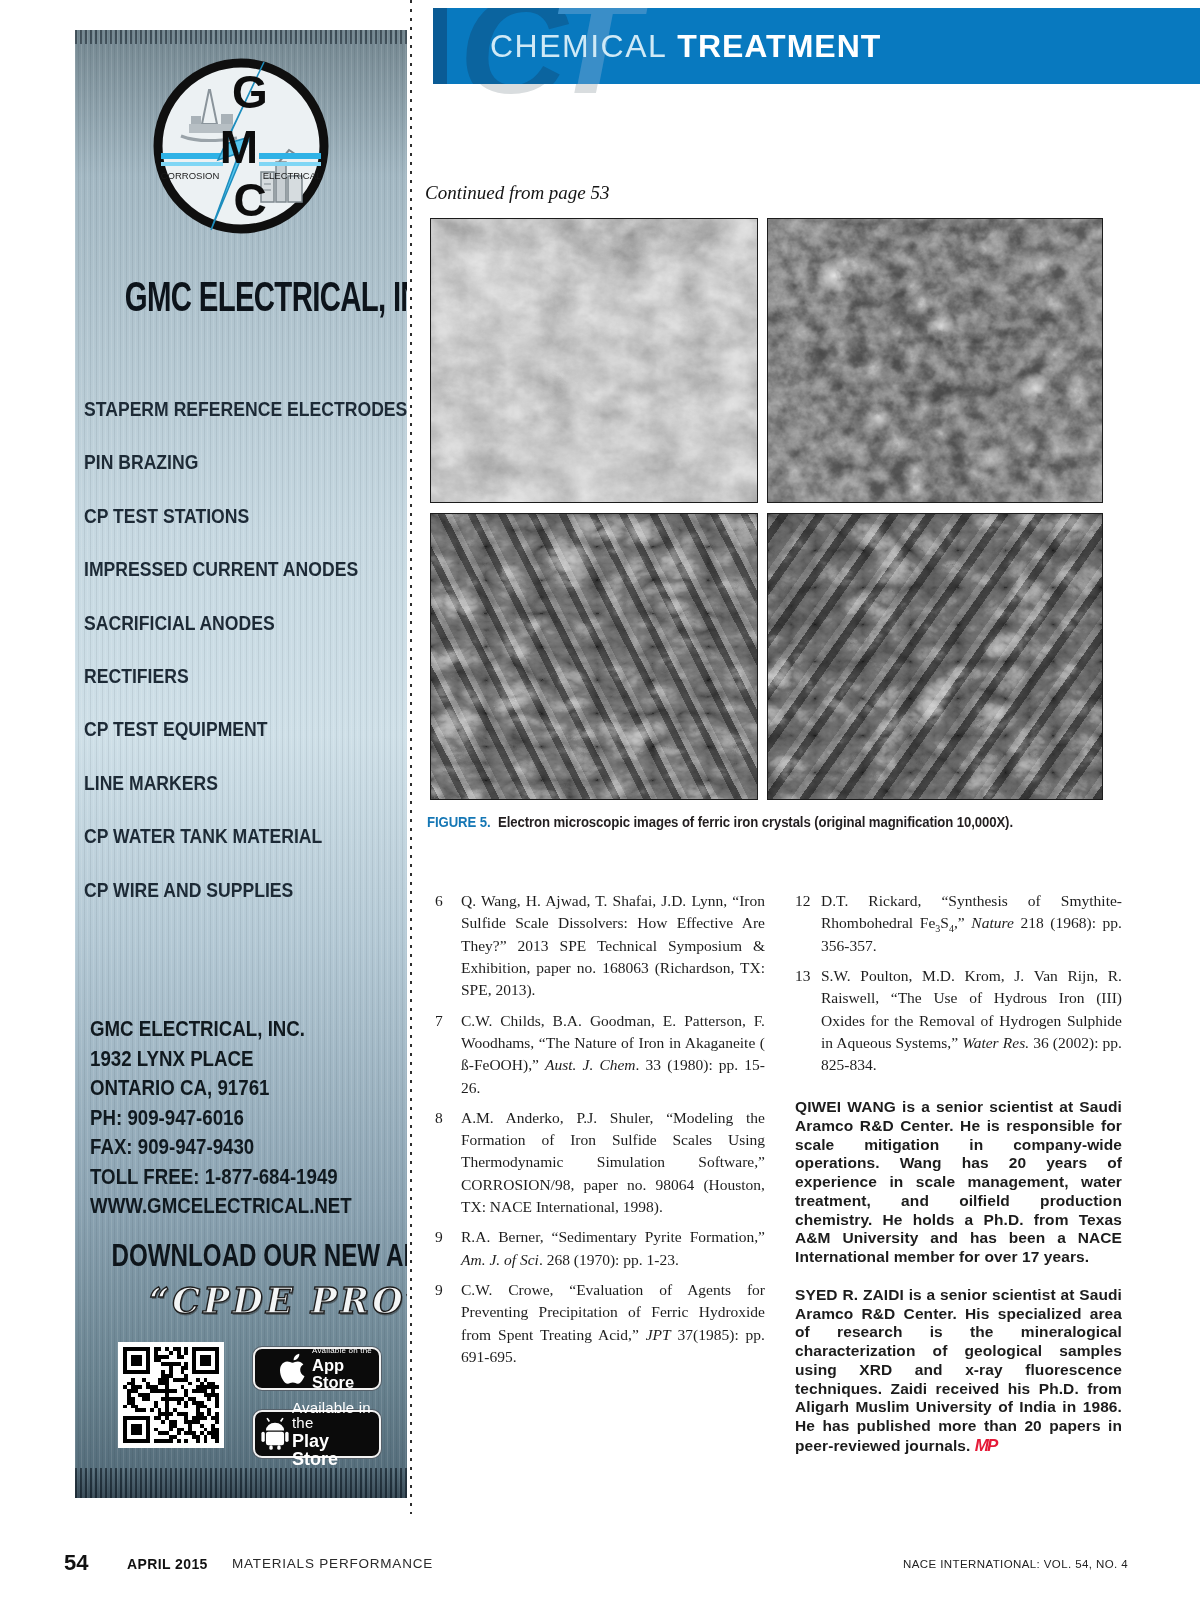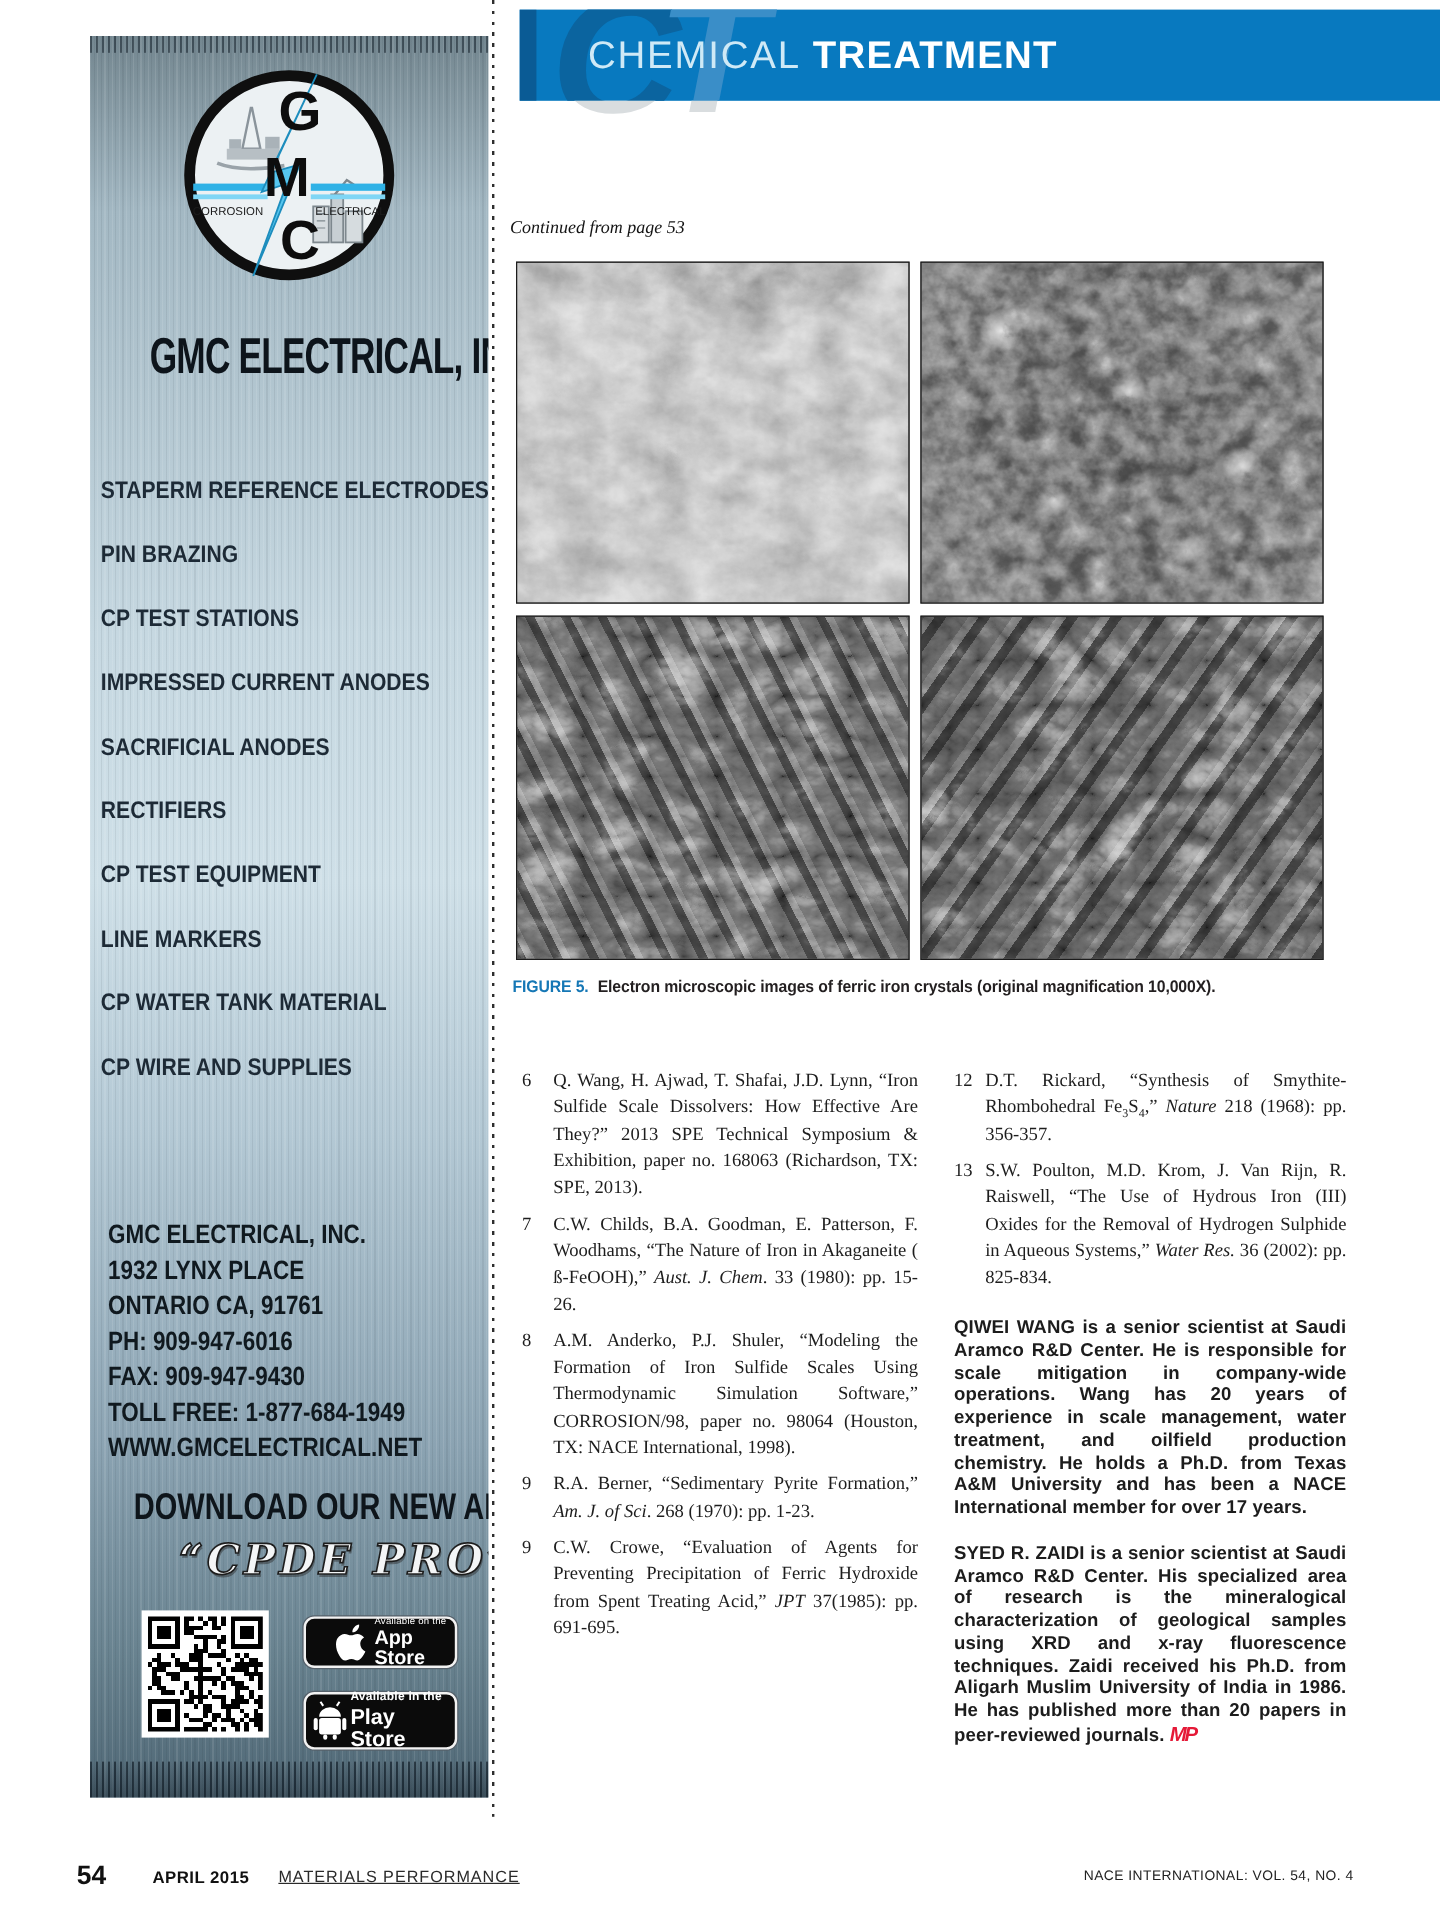--- a/index.html
+++ b/index.html
@@ -19,21 +19,21 @@
   .hdr .ct-c{color:#0b649f;} .hdr .ct-t{color:#3a8ec8;}
   .ct-ghost{position:absolute;left:459px;top:84px;width:230px;height:50px;overflow:hidden;}
   .ct-ghost .ct-wm{position:absolute;left:0;top:-118px;color:#d9dddf;}
   .hdr-title{position:absolute;left:57px;top:0;height:100%;display:flex;align-items:center;
              font-size:32px;letter-spacing:1.5px;white-space:nowrap;}
   .hdr-light{color:#cfe9f6;font-weight:normal;}
   .hdr-bold{color:#ffffff;font-weight:bold;margin-left:10px;letter-spacing:1px;}
 
   
   .cont{position:absolute;left:425px;top:182px;font-family:"Liberation Serif",serif;
-        font-style:italic;font-size:15px;color:#141414;}
+        font-style:italic;font-size:19px;color:#141414;}
 
   
   .semgrid{position:absolute;left:430px;top:218px;width:673px;height:582px;
     display:grid;grid-template-columns:328px 336px;grid-template-rows:285px 287px;
     column-gap:9px;row-gap:10px;}
   .sem{position:relative;border:1px solid #1c1c1c;box-sizing:border-box;overflow:hidden;background:#555;}
   .sem svg{position:absolute;inset:0;width:100%;height:100%;}
   .sem .ovl{position:absolute;inset:0;}
   .ovl1{background:
     radial-gradient(90px 80px at 22% 30%,rgba(255,255,255,.55),transparent 70%),
@@ -74,21 +74,21 @@
   
   .bios{position:absolute;left:795px;top:1098px;width:327px;}
   .bio{font-size:15.5px;line-height:1.21;font-weight:bold;color:#1c1c1c;text-align:justify;
        letter-spacing:0.1px;margin:0 0 19px 0;}
   .bio b{font-weight:bold;}
   .mp{color:#e51937;font-style:italic;font-weight:bold;letter-spacing:-2px;font-size:17px;}
 
   
   .pgnum{position:absolute;left:64px;top:1550px;font-size:22px;font-weight:bold;color:#111;}
   .fdate{position:absolute;left:127px;top:1556px;font-size:14px;font-weight:bold;color:#111;letter-spacing:.4px;}
-  .fmag{position:absolute;left:232px;top:1556px;font-size:13.5px;color:#2a2a2a;letter-spacing:.8px;text-decoration:underline;}
+  .fmag{position:absolute;left:232px;top:1556px;font-size:13.5px;color:#2a2a2a;letter-spacing:.8px;}
   .fvol{position:absolute;right:72px;top:1558px;font-size:11.5px;color:#222;letter-spacing:.4px;}
 
   
   .ad{position:absolute;left:75px;top:30px;width:332px;height:1468px;overflow:hidden;
     background:linear-gradient(180deg,#73868f 0%,#a3b8c3 10%,#c6d8e1 34%,#cfe0e8 48%,#b4c9d5 62%,#8ba3b2 80%,#68828f 92%,#4f6775 100%);}
   .ad::before{content:"";position:absolute;inset:0;
     background:repeating-linear-gradient(90deg,rgba(255,255,255,.10) 0 1px,rgba(255,255,255,0) 1px 3px,rgba(25,35,45,.08) 3px 4px,rgba(255,255,255,0) 4px 6px);}
   .ad::after{content:"";position:absolute;left:0;right:0;bottom:0;height:30px;
     background:repeating-linear-gradient(90deg,rgba(20,32,42,.7) 0 2px,rgba(90,110,122,.25) 2px 5px),
                linear-gradient(0deg,rgba(18,30,40,.5),rgba(18,30,40,0));}
@@ -111,21 +111,21 @@
   .qr{position:absolute;left:43px;top:1312px;width:106px;height:106px;background:#fff;padding:5px;box-sizing:border-box;}
   .qr svg{width:100%;height:100%;shape-rendering:crispEdges;}
   .badge{position:absolute;left:178px;width:128px;background:#0b0b0b;border:2px solid #f2f2f2;
     border-radius:9px;box-shadow:0 0 0 1px #55606a;display:flex;align-items:center;box-sizing:border-box;color:#fff;}
   .badge-app{top:1317px;height:43px;padding-left:20px;}
   .badge-play{top:1380px;height:48px;}
   .badge svg{flex:0 0 30px;height:34px;margin:0 0 0 5px;}
   .btxt{display:flex;flex-direction:column;line-height:1;margin-left:2px;}
   .b1{font-size:8px;letter-spacing:.2px;}
   .b2{font-size:16.5px;font-weight:bold;margin-top:2px;letter-spacing:0;}
-  .badge-play .b1{font-size:10px;font-weight:bold;}
+  .badge-play .b1{font-size:15px;font-weight:normal;}
   .badge-play .b2{font-size:18px;}
 </style>
 </head>
 <body>
 
 <div class="page">
 
   <div class="divider"></div>
 
   <div class="hdr">

